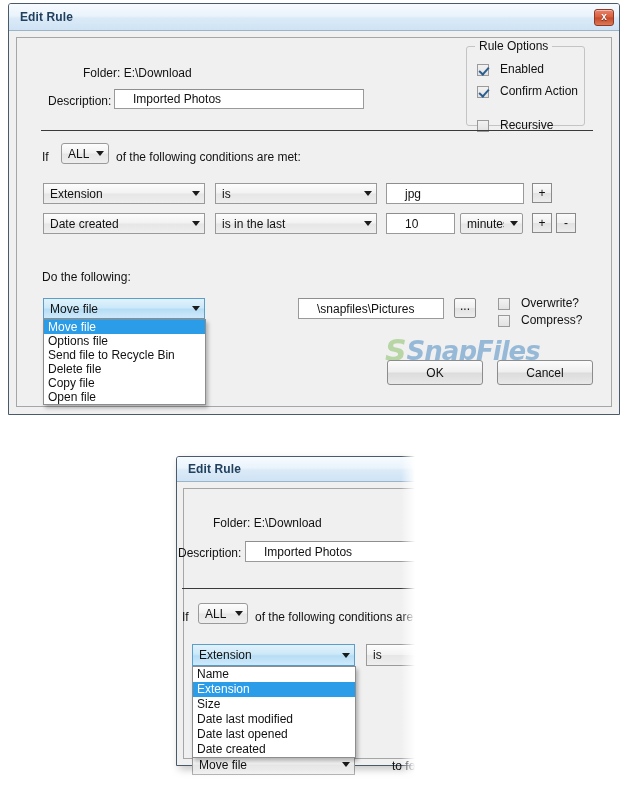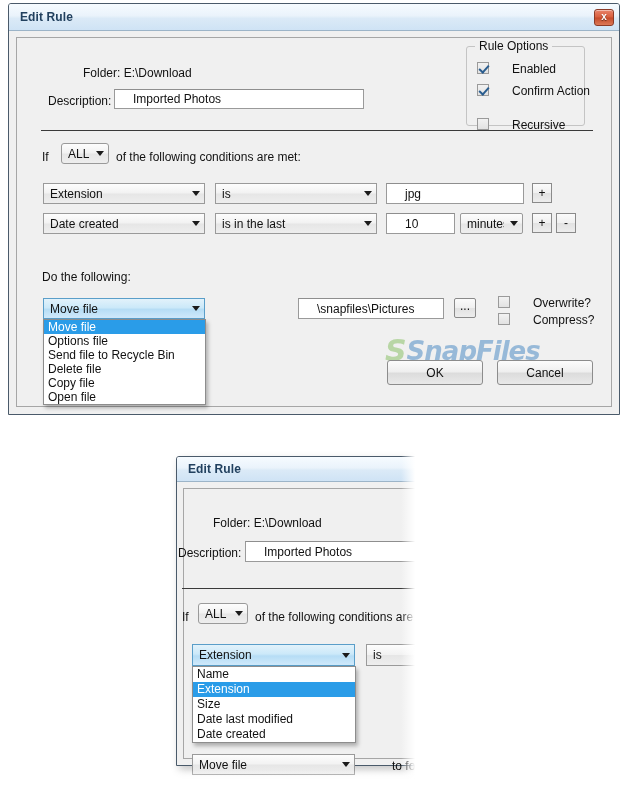--- a/index.html
+++ b/index.html
@@ -107,21 +107,21 @@
 
   .pushbtn {
     background: linear-gradient(to bottom, #fcfcfc 0%, #efefef 46%, #dcdcdc 54%, #e9e9e9 100%);
     border: 1px solid #8c8c8c;
     border-radius: 3px;
     font-size: 12px; color: #111;
     display: flex; align-items: center; justify-content: center;
     cursor: pointer;
   }
 
-  .chk { display: flex; align-items: flex-start; gap: 23px; cursor: pointer; }
+  .chk { display: flex; align-items: flex-end; gap: 11px; cursor: pointer; }
   .chkbox {
     width: 12px; height: 12px; flex: none;
     background: linear-gradient(to bottom, #f2f2f2, #e2e2e2);
     border: 1px solid #9a9a9a;
     position: relative;
   }
   .chkbox.on::after {
     content: "";
     position: absolute;
     left: 3px; top: 0px;
@@ -388,20 +388,21 @@
           <span class="arrow"></span>
         </div>
 
         <div class="lbl" style="position:absolute; left:208px; top:270px;">to folde</div>
 
         <div class="droplist" style="left:8px; top:177px; width:164px; z-index:80;">
           <div class="item" style="height:15px; line-height:15px;">Name</div>
           <div class="item sel" style="height:15px; line-height:15px;">Extension</div>
           <div class="item" style="height:15px; line-height:15px;">Size</div>
           <div class="item" style="height:15px; line-height:15px;">Date last modified</div>
+          <div class="item" style="height:15px; line-height:15px;">Date last opened</div>
           <div class="item" style="height:15px; line-height:15px;">Date created</div>
         </div>
 
       </div>
     </div>
 
     <div class="fade-right"></div>
     <div class="fade-bottom"></div>
   </div>
 

